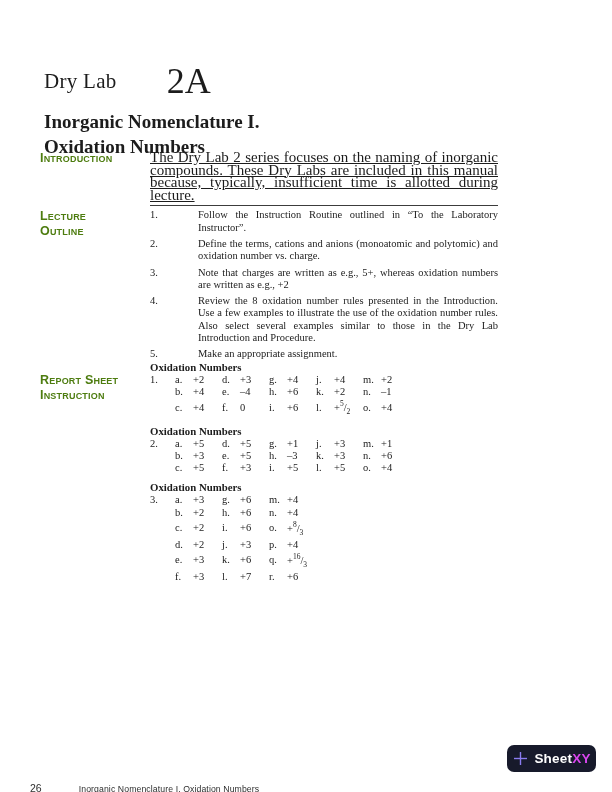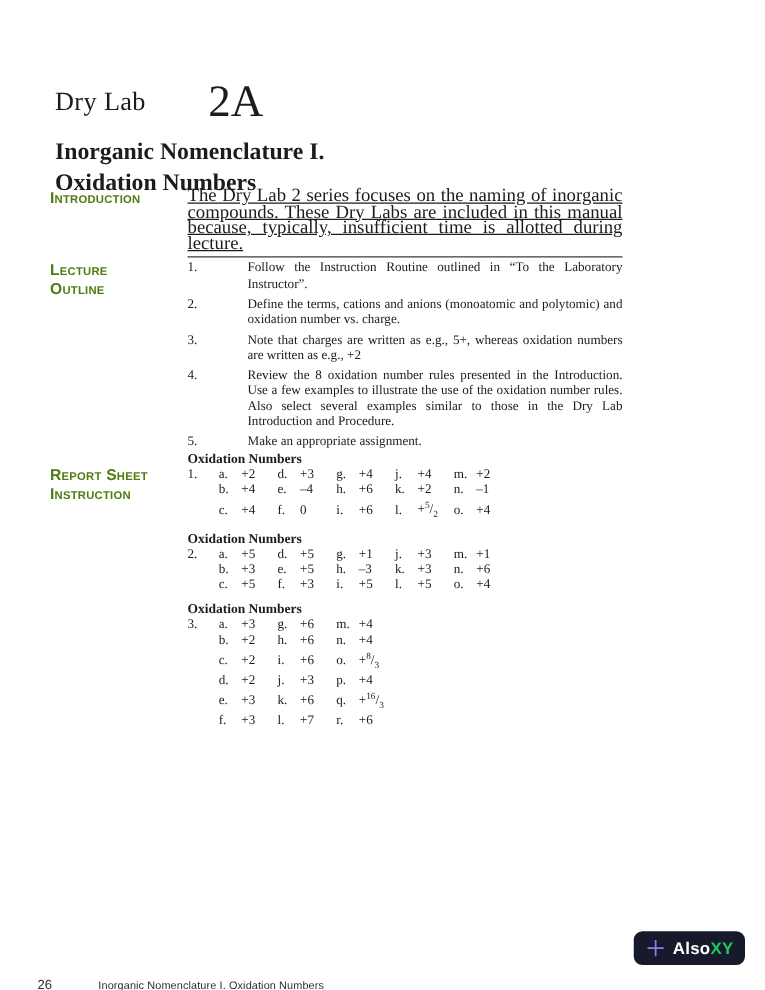--- a/index.html
+++ b/index.html
@@ -274,16 +274,16 @@
     <span class="footer-text">Inorganic Nomenclature I.  Oxidation Numbers</span>
   </div>
 
   <div class="badge" id="brand-badge" style="background: rgb(23, 26, 43);">
     <span style="display:flex;">
       <svg width="17" height="17" viewBox="0 0 17 17" id="plus-svg">
         <line x1="8.5" y1="2" x2="8.5" y2="15" stroke-width="1.4" stroke="#8a7cf0"></line>
         <line x1="2" y1="8.5" x2="15" y2="8.5" stroke-width="1.4" stroke="#8a7cf0"></line>
       </svg>
     </span>
-    <span class="badge-text"><span>Also</span><span class="badge-accent" id="brand-accent" style="color: #22c55e;">XY</span></span>
+    <span class="badge-text"><span>Sheet</span><span class="badge-accent" id="brand-accent" style="color: #d946ef;">XY</span></span>
   </div>
 
 </div>
 
 </body></html>

